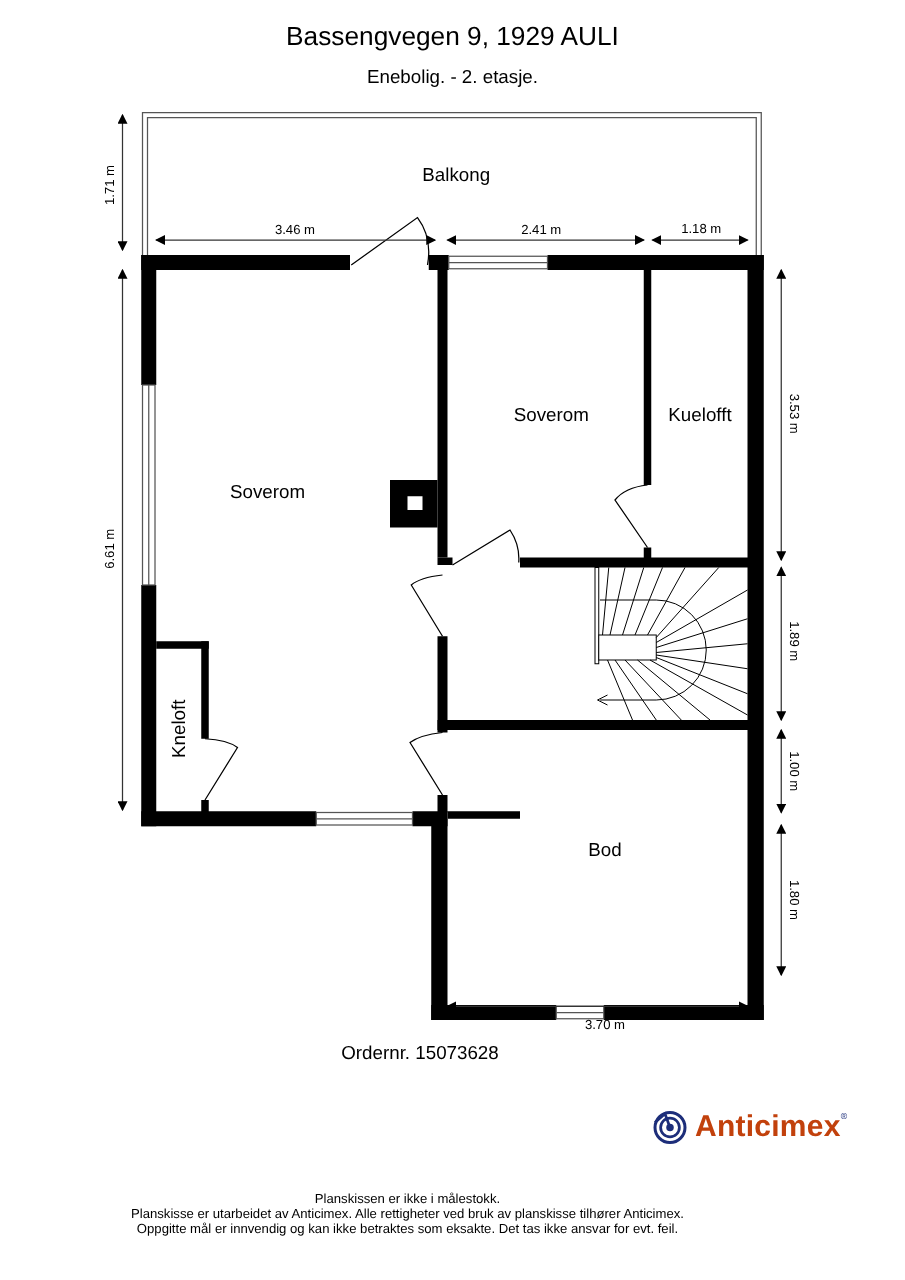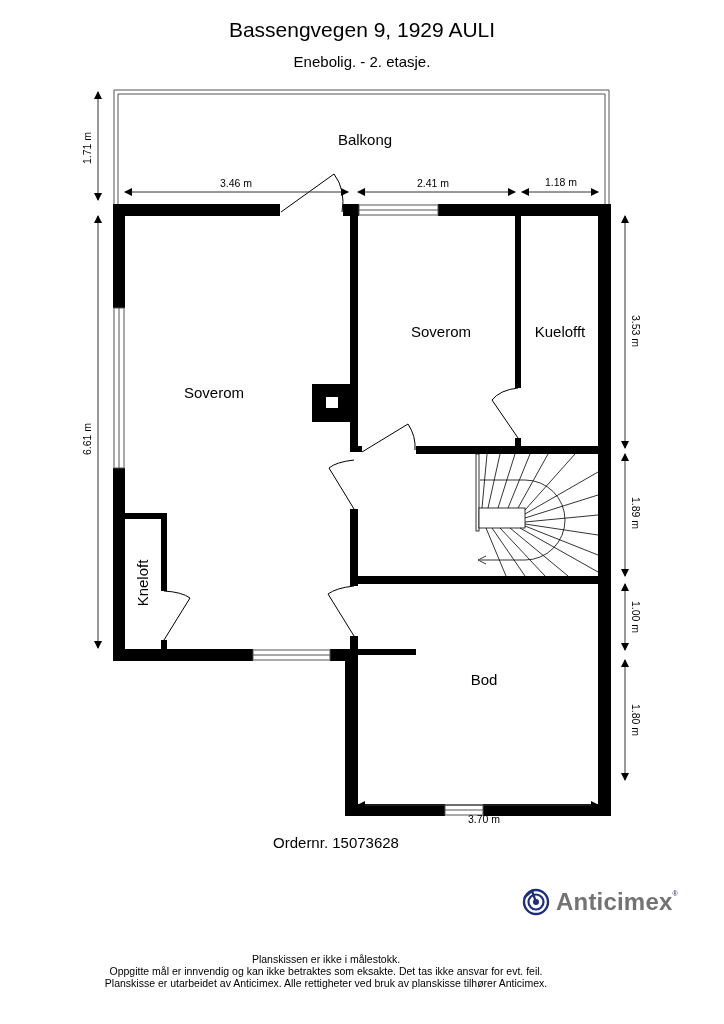--- a/index.html
+++ b/index.html
@@ -4,21 +4,21 @@
 <style>
   html, body { margin:0; padding:0; background:#ffffff; }
   body { width:724px; height:1024px; position:relative; overflow:hidden; font-family:"Liberation Sans", sans-serif; color:#000; }
   .title { position:absolute; left:0; width:724px; text-align:center; }
   #t1 { top:18px; font-size:21px; }
   #t2 { top:53px; font-size:15px; }
   svg { position:absolute; left:0; top:0; }
   .lbl { font-family:"Liberation Sans", sans-serif; }
   #order { position:absolute; top:834px; left:0; width:672px; text-align:center; font-size:15px; }
   #logo { position:absolute; left:522px; top:888px; display:flex; align-items:center; }
-  #logo-text { font-family:"Liberation Sans", sans-serif; font-weight:bold; font-size:24px; color:#737373; margin-left:6px; letter-spacing:0.2px; }
+  #logo-text { font-family:"Liberation Sans", sans-serif; font-weight:bold; font-size:24px; color:#c2410c; margin-left:6px; letter-spacing:0.2px; }
   #logo-reg { font-size:7px; color:#1d2e7a; position:relative; top:-9px; }
   #disc { position:absolute; top:953px; left:0; width:652px; text-align:center; font-size:10.5px; line-height:12px; }
 </style>
 </head>
 <body>
 
 <div id="t1" class="title">Bassengvegen 9, 1929 AULI</div>
 <div id="t2" class="title">Enebolig.  - 2. etasje.</div>
 
 <svg width="724" height="1024" viewBox="0 0 724 1024">
@@ -159,15 +159,15 @@
     <circle cx="14" cy="14" r="7.5" fill="none" stroke="#1d2e7a" stroke-width="2.2"></circle>
     <circle cx="14" cy="14" r="3" fill="#1d2e7a"></circle>
     <path d="M2,10 L10,3 L14,14" fill="none" stroke="#1d2e7a" stroke-width="2.2"></path>
   </svg>
   <span id="logo-text">Anticimex</span>
   <span id="logo-reg">®</span>
 </div>
 
 <div id="disc">
   <div>Planskissen er ikke i målestokk.</div>
+  <div>Planskisse er utarbeidet av Anticimex. Alle rettigheter ved bruk av planskisse tilhører Anticimex.</div>
   <div>Oppgitte mål er innvendig og kan ikke betraktes som eksakte. Det tas ikke ansvar for evt. feil.</div>
-  <div>Planskisse er utarbeidet av Anticimex. Alle rettigheter ved bruk av planskisse tilhører Anticimex.</div>
 </div>
 
 </body></html>

